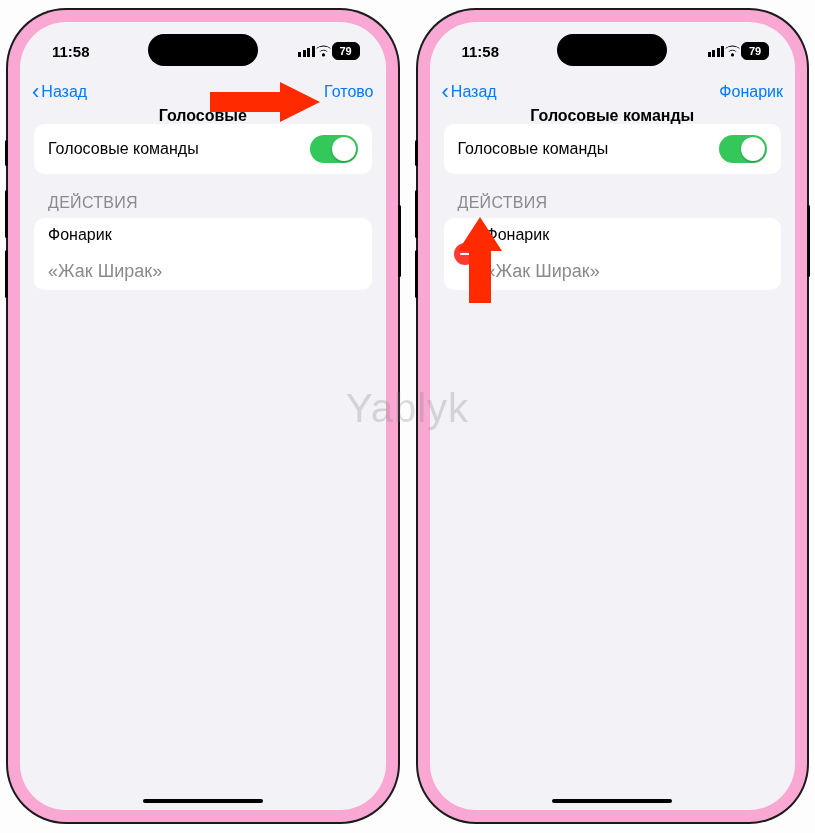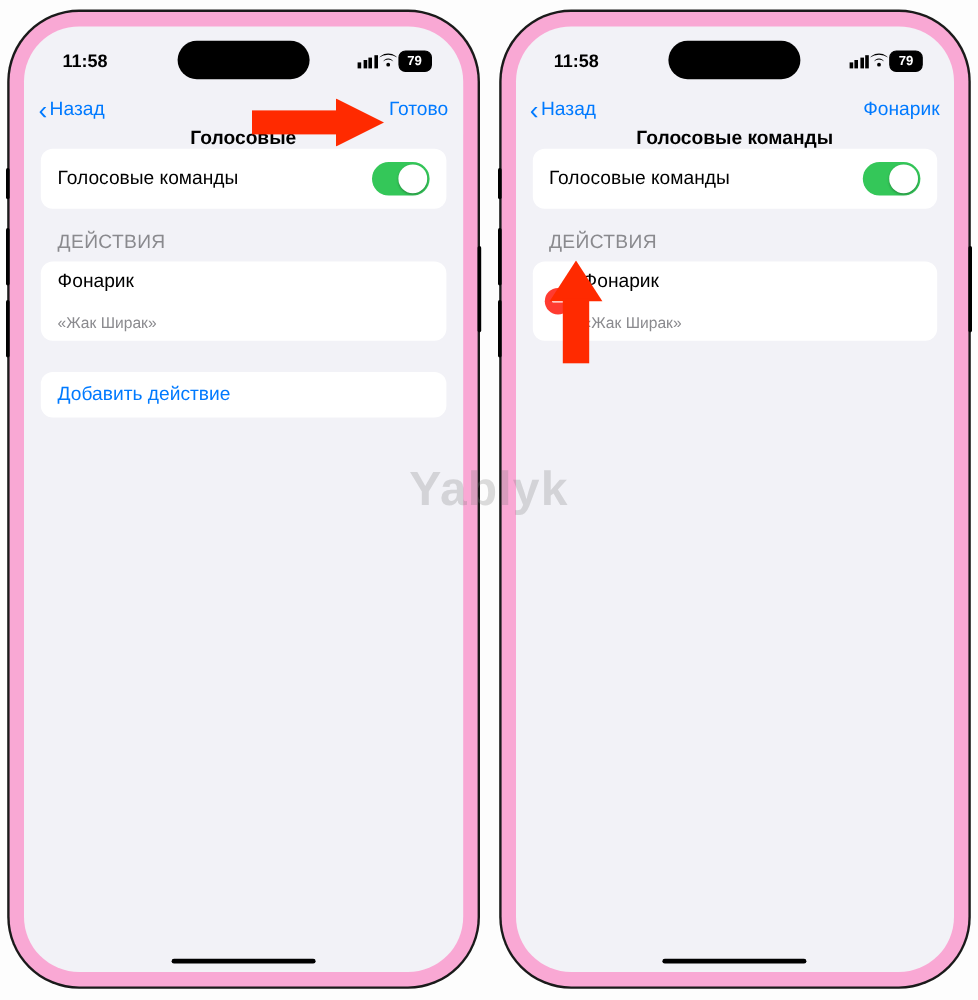--- a/index.html
+++ b/index.html
@@ -77,37 +77,37 @@
     font-size:16px; color:#8a8a8e; letter-spacing:0.3px;
     padding:20px 14px 6px; text-transform:uppercase;
   }
   .action-row {
     background:#fff; border-radius:10px; padding:8px 14px;
     display:flex; align-items:center; gap:10px;
   }
   .action-row.edit-mode { padding:8px 14px 8px 10px; }
   .action-txt { display:flex; flex-direction:column; gap:17px; }
   .action-txt .primary { font-size:16px; color:#000; }
-  .action-txt .secondary { font-size:13px; color:#8a8a8e; }
+  .action-txt .secondary { font-size:18px; color:#8a8a8e; }
   .delete-circle {
     width:22px; height:22px; border-radius:50%; background:#ff3b30;
     display:flex; align-items:center; justify-content:center; flex-shrink:0;
   }
   .delete-circle .bar { width:10px; height:2px; background:#fff; border-radius:1px; }
   .add-cell { margin-top:26px; }
   .add-cell span { color:#007aff; }
   
   .toggle { width:48px; height:28px; background:#34c759; border-radius:14px;
             position:relative; }
   .toggle .knob { width:24px; height:24px; background:#fff; border-radius:50%;
                   position:absolute; right:2px; top:2px; box-shadow:0 1px 2px rgba(0,0,0,.3);}
   
   .watermark {
     position:absolute; left:50%; top:49%; transform:translate(-50%,-50%);
-    font-size:40px; color:rgba(120,120,120,.25); font-weight:700; pointer-events:none;
+    font-size:40px; color:rgba(120,120,120,.25); font-weight:400; pointer-events:none;
     z-index:20; letter-spacing:1px;
   }
   
   .arrow { position:absolute; z-index:10; pointer-events:none; }
   .arrow svg { display:block; }
   
   .home-ind {
     position:absolute; bottom:7px; left:50%; transform:translateX(-50%);
     width:120px; height:4px; background:#000; border-radius:3px;
   }
@@ -162,23 +162,20 @@
 
       <div class="sect-header">ДЕЙСТВИЯ</div>
 
       <div class="action-row">
         <div class="action-txt">
           <span class="primary">Фонарик</span>
           <span class="secondary">«Жак Ширак»</span>
         </div>
       </div>
 
-      <div class="cell action-cell add-cell">
-        <span>Добавить действие</span>
-      </div>
     </div>
 
     <div class="arrow" style="left:190px; top:60px;">
       <svg width="110" height="40" viewBox="0 0 110 40">
         <rect x="0" y="10" width="72" height="20" fill="#ff2a00"></rect>
         <polygon points="70,0 110,20 70,40" fill="#ff2a00"></polygon>
       </svg>
     </div>
 
     <div class="home-ind"></div>

